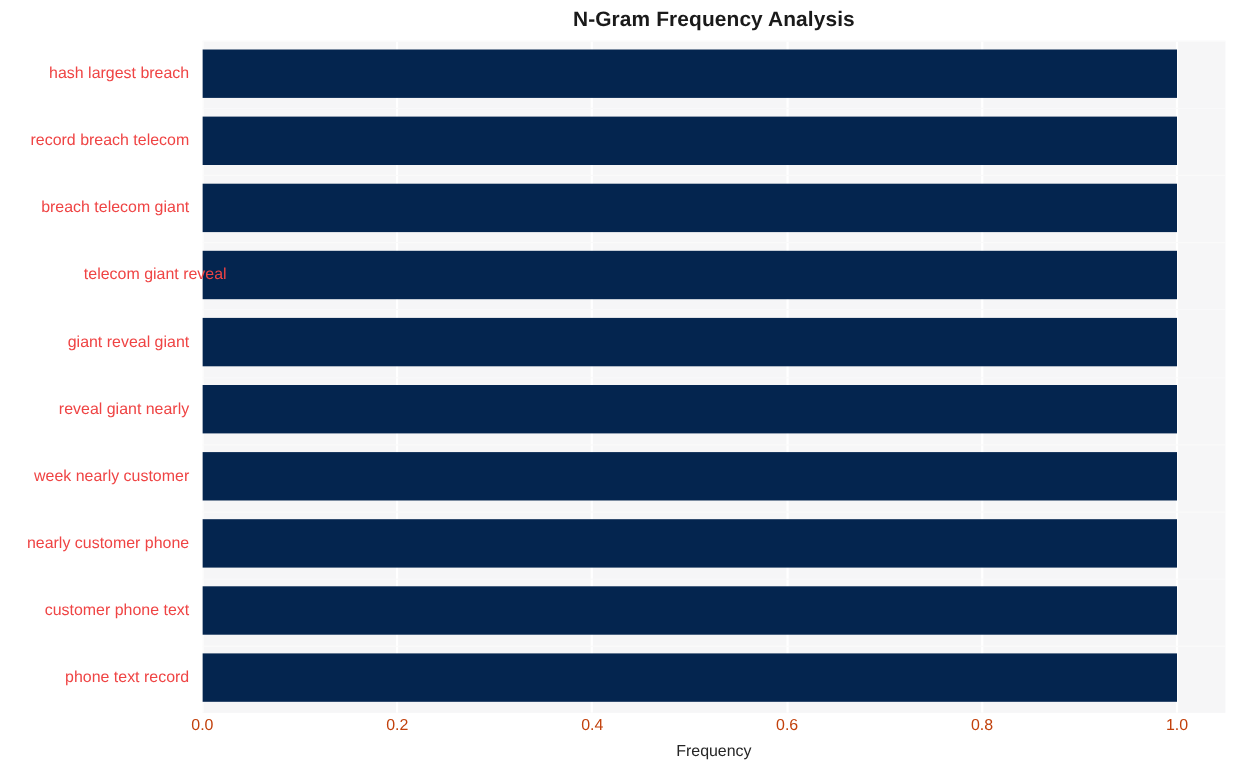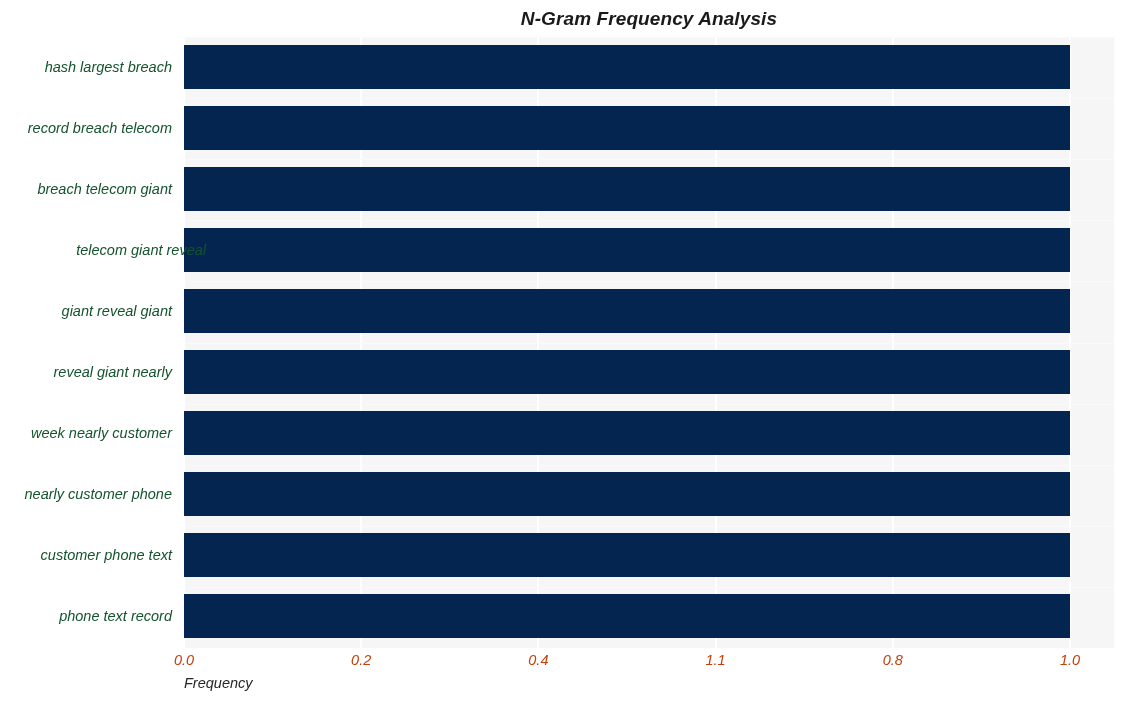--- a/index.html
+++ b/index.html
@@ -16,21 +16,20 @@
     color: #262626;
   }
 
   
   #figure {
     position: absolute;
     left: 0; top: 0;
     width: 1124px;
     height: 701px;
     background: #ffffff;
-    font-style: italic;
   }
 
   
   #chart-title {
     position: absolute;
     left: 184px;
     top: 6px;
     width: 930px;
     text-align: center;
     font-size: 19px;
@@ -77,21 +76,21 @@
     background: #04254f;
   }
 
   
   .ytick {
     position: absolute;
     left: 0;
     width: 172px;
     text-align: right;
     font-size: 14.5px;
-    color: #14532d;
+    color: #ef4444;
     line-height: 16px;
     white-space: nowrap;
   }
 
   
   .xtick {
     position: absolute;
     top: 651px;
     width: 80px;
     margin-left: -40px;
@@ -100,21 +99,21 @@
     color: #c2410c;
     line-height: 18px;
   }
 
   
   #xlabel {
     position: absolute;
     left: 184px;
     top: 674px;
     width: 930px;
-    text-align: left;
+    text-align: center;
     font-size: 14.5px;
     color: #262626;
     line-height: 18px;
   }
 </style>
 </head>
 <body>
 
 <div id="figure">
 
@@ -158,16 +157,16 @@
     <div class="ytick" style="top: 241.85px; padding-left: 34px;">telecom giant reveal</div>
     <div class="ytick" style="top: 302.95px;">giant reveal giant</div>
     <div class="ytick" style="top: 364.05px;">reveal giant nearly</div>
     <div class="ytick" style="top: 425.15px;">week nearly customer</div>
     <div class="ytick" style="top: 486.25px;">nearly customer phone</div>
     <div class="ytick" style="top: 547.35px;">customer phone text</div>
     <div class="ytick" style="top: 608.45px;">phone text record</div>
     <div class="xtick" style="left: 184px;">0.0</div>
     <div class="xtick" style="left: 361.2px;">0.2</div>
     <div class="xtick" style="left: 538.4px;">0.4</div>
-    <div class="xtick" style="left: 715.6px;">1.1</div>
+    <div class="xtick" style="left: 715.6px;">0.6</div>
     <div class="xtick" style="left: 892.8px;">0.8</div>
     <div class="xtick" style="left: 1070px;">1.0</div>
   </div>
 
 </body></html>

